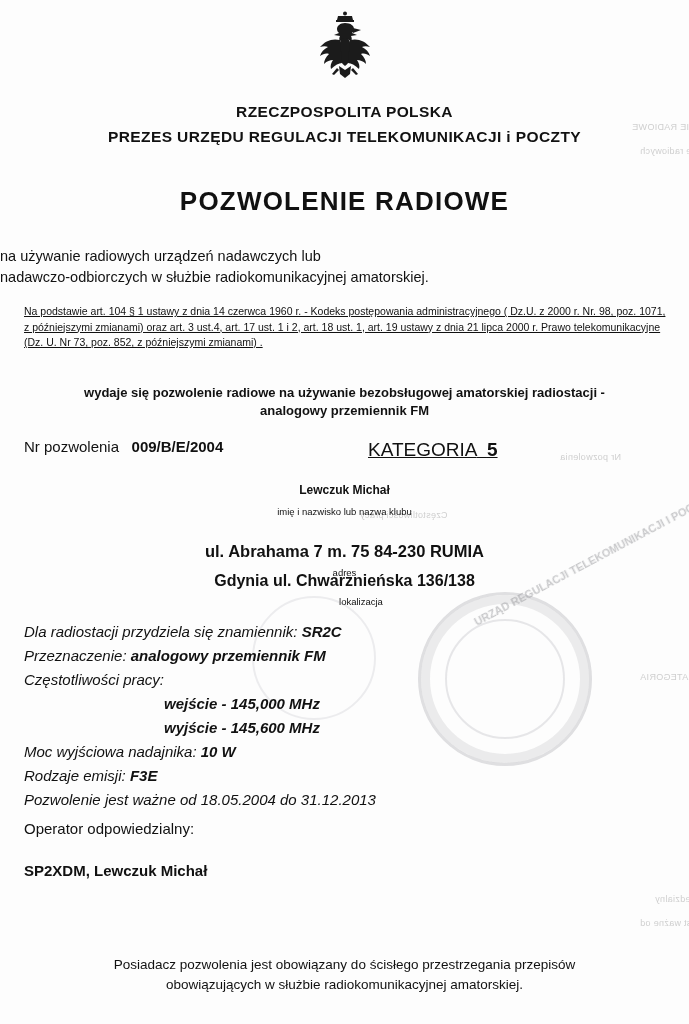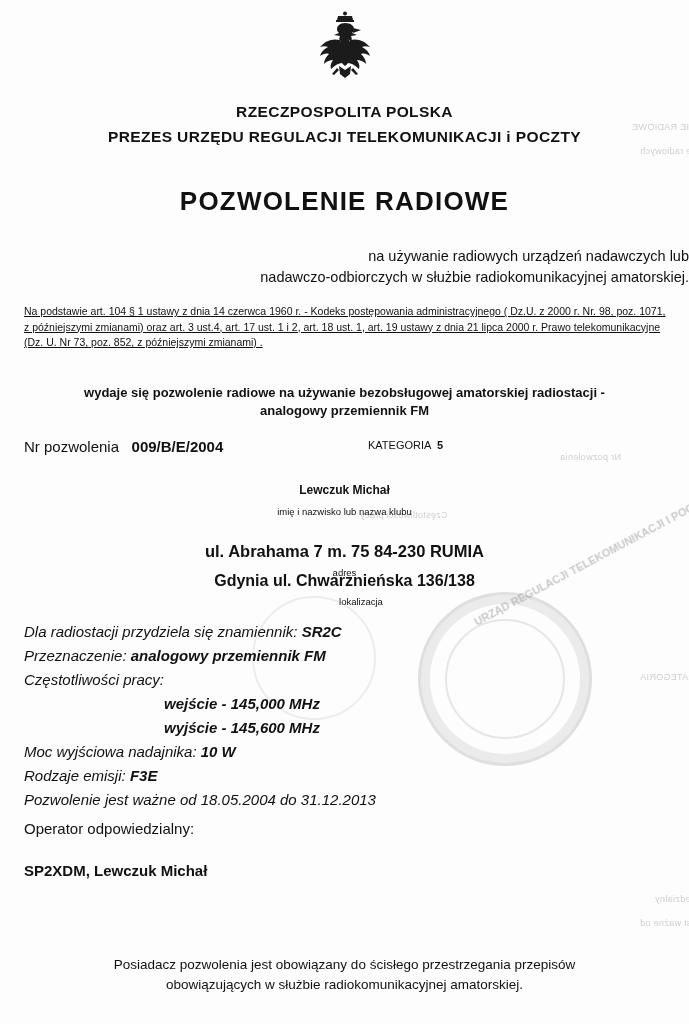--- a/index.html
+++ b/index.html
@@ -57,21 +57,21 @@
     text-align: center;
     font-weight: bold;
     font-size: 26px;
     letter-spacing: 1.2px;
   }
 
   .subtitle {
     position: absolute;
     top: 246px;
     left: 0; right: 0;
-    text-align: right;
+    text-align: left;
     font-size: 14.5px;
     line-height: 21px;
   }
 
   .legal {
     position: absolute;
     top: 304px;
     left: 24px;
     width: 642px;
     font-size: 10.5px;
@@ -94,21 +94,22 @@
     position: absolute;
     top: 438px;
     left: 24px;
     font-size: 15px;
   }
   .permno b { font-weight: bold; }
   .kategoria {
     position: absolute;
     top: 439px;
     left: 368px;
-    font-size: 11px;
+    font-size: 19px;
+    text-decoration: underline;
   }
 
   .holder {
     position: absolute;
     top: 483px;
     left: 0; right: 0;
     text-align: center;
     font-weight: bold;
     font-size: 12px;
   }

